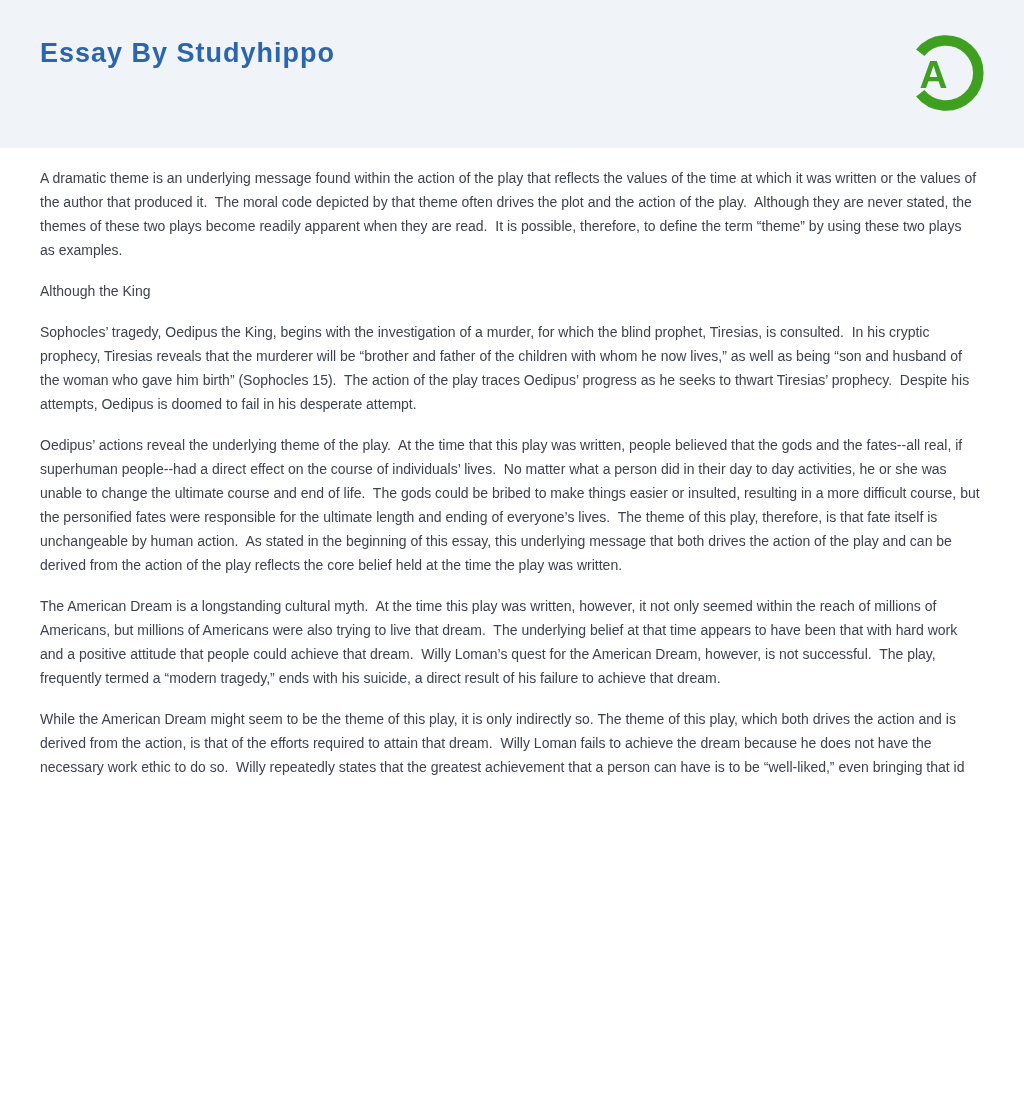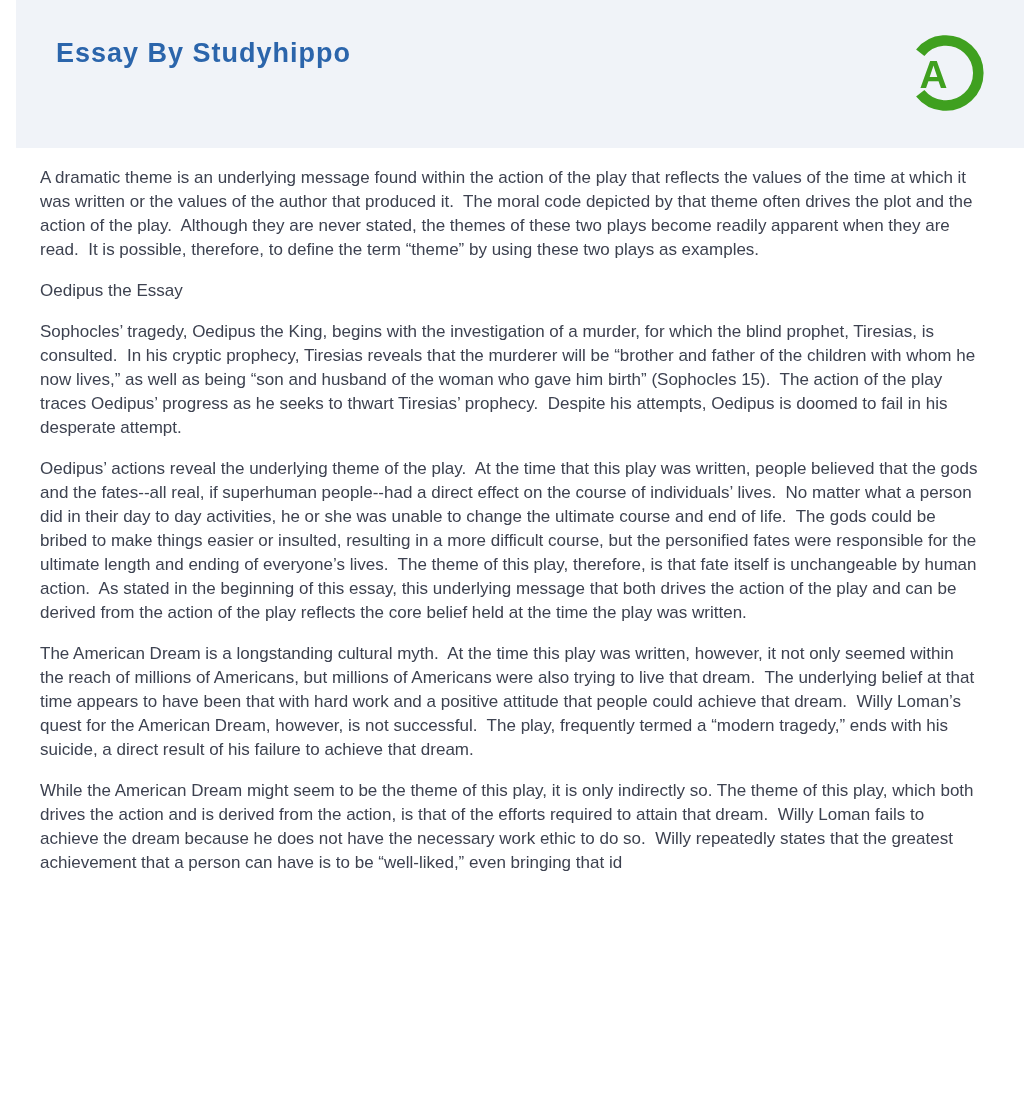--- a/index.html
+++ b/index.html
@@ -10,21 +10,20 @@
     font-family: "Liberation Sans", sans-serif;
   }
   .page { width: 1024px; min-height: 1098px; background: #ffffff; }
 
   
   .header {
     background: #f0f3f8;
     height: 148px;
     padding: 34px 38px 12px 40px;
     position: relative;
-    margin-left: 16px;
   }
   .site-label {
     color: #2b65ab;
     font-size: 27px;
     font-weight: 700;
     letter-spacing: 1px;
     margin: 4px 0 14px 0;
   }
   .site-url {
     color: #2b65ab;
@@ -50,21 +49,21 @@
   .essay-title {
     font-size: 32px;
     line-height: 38px;
     font-weight: 700;
     color: #16181d;
     letter-spacing: -0.2px;
     margin: 0 0 16px 0;
     max-width: 920px;
   }
   .para, .section-heading {
-    font-size: 17px;
+    font-size: 14px;
     line-height: 24px;
     color: #3d4250;
     margin: 0 4px 17px 0;
     max-width: 944px;
     white-space: pre-wrap;
   }
 </style>
 </head>
 <body>
 
@@ -77,21 +76,21 @@
         <path d="M 23 27 A 37 37 0 1 1 23 73" fill="none" stroke="#3fa01f" stroke-width="12"></path>
         <text x="38" y="67" text-anchor="middle" font-family="Liberation Sans, sans-serif" font-size="44" font-weight="bold" fill="#3fa01f">A</text>
       </svg>
     </div>
   </div>
 
   <div class="main">
 
     <p class="para">A dramatic theme is an underlying message found within the action of the play that reflects the values of the time at which it was written or the values of the author that produced it.  The moral code depicted by that theme often drives the plot and the action of the play.  Although they are never stated, the themes of these two plays become readily apparent when they are read.  It is possible, therefore, to define the term “theme” by using these two plays as examples.</p>
 
-    <p class="section-heading">Oedipus the Essay</p>
+    <p class="section-heading">Although the King</p>
 
     <p class="para">Sophocles’ tragedy, Oedipus the King, begins with the investigation of a murder, for which the blind prophet, Tiresias, is consulted.  In his cryptic prophecy, Tiresias reveals that the murderer will be “brother and father of the children with whom he now lives,” as well as being “son and husband of the woman who gave him birth” (Sophocles 15).  The action of the play traces Oedipus’ progress as he seeks to thwart Tiresias’ prophecy.  Despite his attempts, Oedipus is doomed to fail in his desperate attempt.</p>
 
     <p class="para">Oedipus’ actions reveal the underlying theme of the play.  At the time that this play was written, people believed that the gods and the fates--all real, if superhuman people--had a direct effect on the course of individuals’ lives.  No matter what a person did in their day to day activities, he or she was unable to change the ultimate course and end of life.  The gods could be bribed to make things easier or insulted, resulting in a more difficult course, but the personified fates were responsible for the ultimate length and ending of everyone’s lives.  The theme of this play, therefore, is that fate itself is unchangeable by human action.  As stated in the beginning of this essay, this underlying message that both drives the action of the play and can be derived from the action of the play reflects the core belief held at the time the play was written.</p>
 
 
     <p class="para">The American Dream is a longstanding cultural myth.  At the time this play was written, however, it not only seemed within the reach of millions of Americans, but millions of Americans were also trying to live that dream.  The underlying belief at that time appears to have been that with hard work and a positive attitude that people could achieve that dream.  Willy Loman’s quest for the American Dream, however, is not successful.  The play, frequently termed a “modern tragedy,” ends with his suicide, a direct result of his failure to achieve that dream.</p>
 
     <p class="para">While the American Dream might seem to be the theme of this play, it is only indirectly so. The theme of this play, which both drives the action and is derived from the action, is that of the efforts required to attain that dream.  Willy Loman fails to achieve the dream because he does not have the necessary work ethic to do so.  Willy repeatedly states that the greatest achievement that a person can have is to be “well-liked,” even bringing that id</p>
   </div>

